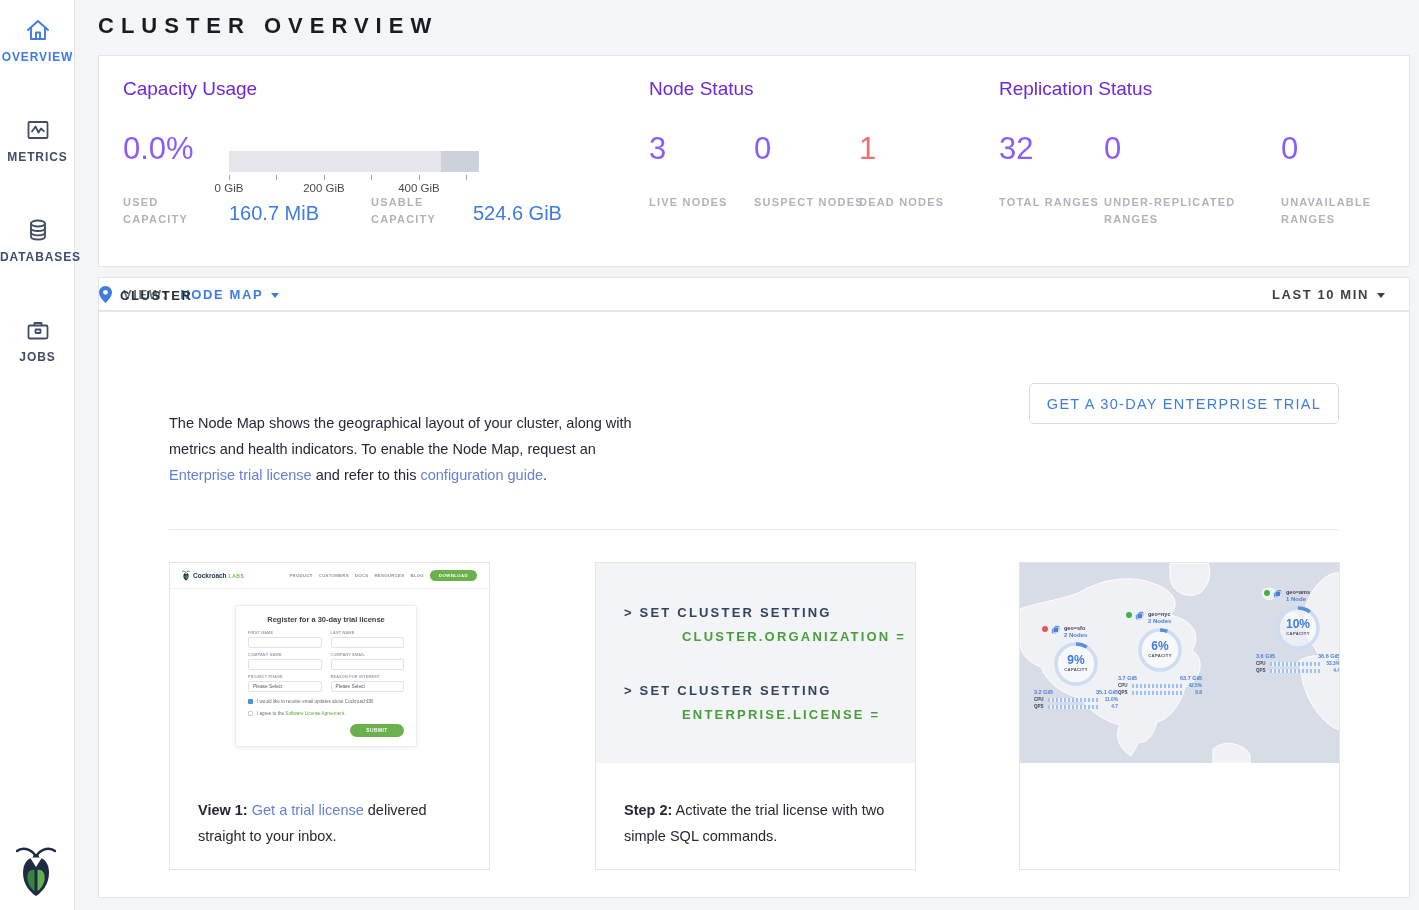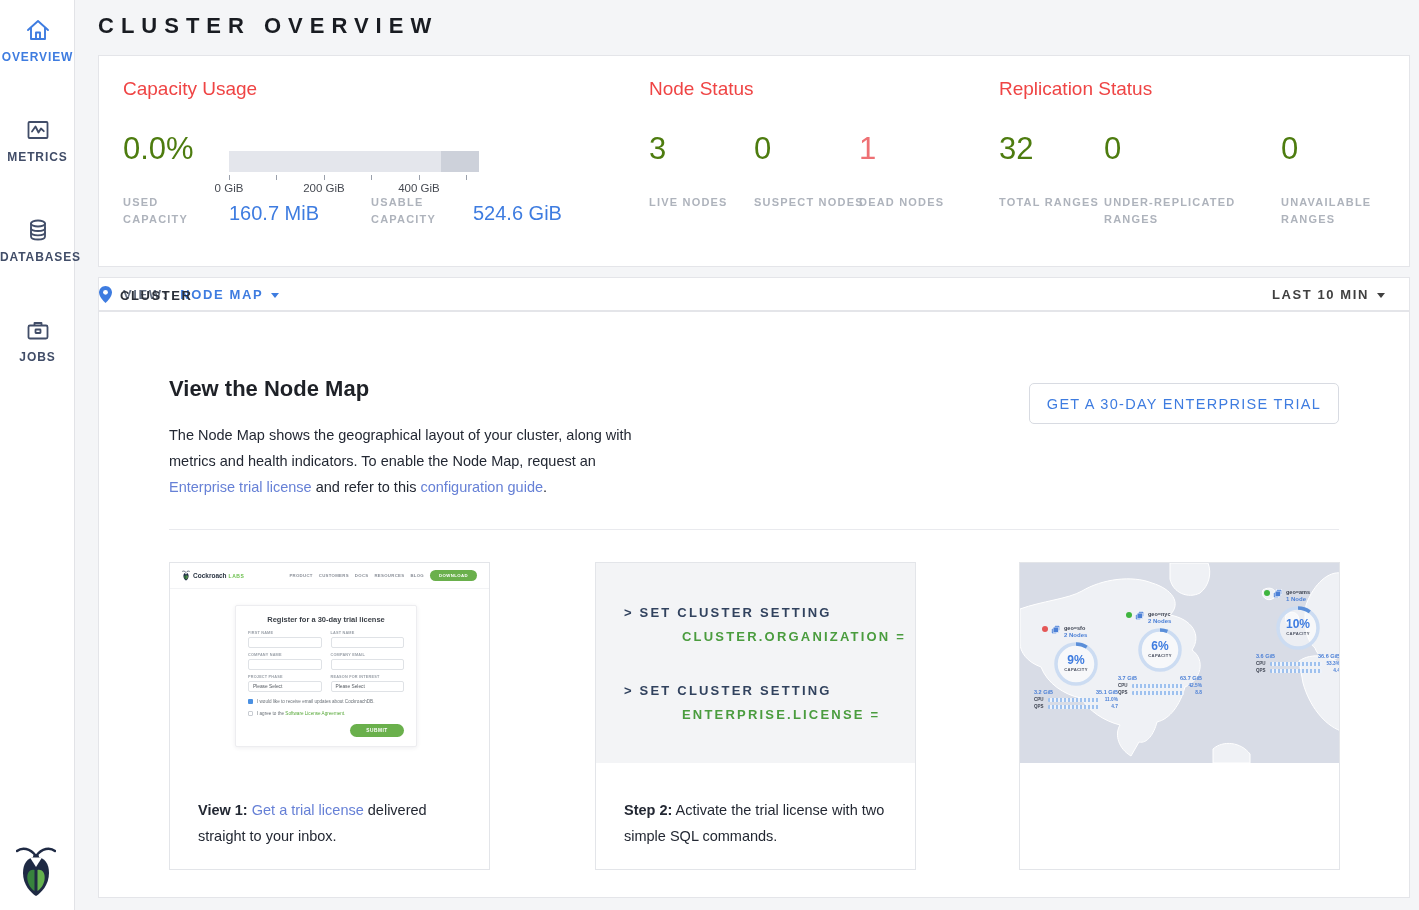--- a/index.html
+++ b/index.html
@@ -22,22 +22,22 @@
   .sidebar-logo { position:absolute; left:16px; bottom:12px; }
 
   
   .page-title {
     position:absolute; left:98px; top:13px; font-size:22px; font-weight:600;
     letter-spacing:7px; color:#191c22;
   }
 
   
   .stats-panel { left:98px; top:55px; width:1312px; height:212px; }
-  .sec-title { position:absolute; top:22px; font-size:19px; font-weight:500; color:#ef4444; }
-  .big-num { position:absolute; top:74px; font-size:31px; font-weight:500; color:#4d7c0f; line-height:38px; }
+  .sec-title { position:absolute; top:22px; font-size:19px; font-weight:500; color:#6d28d9; }
+  .big-num { position:absolute; top:74px; font-size:31px; font-weight:500; color:#8b5cf6; line-height:38px; }
   .big-num.red { color:#ee7074; }
   .stat-label {
     position:absolute; top:138px; font-size:11px; letter-spacing:1.2px; line-height:17px;
     color:#aeb3bc; font-weight:bold; width:110px;
   }
   .stat-label.wide { width:165px; }
   .stat-value { position:absolute; top:146px; font-size:20px; font-weight:500; color:#3e7ce0; }
 
   .gauge { position:absolute; left:130px; top:95px; width:250px; }
   .gauge-bar { position:relative; width:250px; height:21px; background:#e4e6ec; }
@@ -60,21 +60,21 @@
   .chev {
     display:inline-block; width:0; height:0; border-left:4.5px solid transparent;
     border-right:4.5px solid transparent; border-top:5.5px solid currentColor;
     margin-left:8px; vertical-align:1px;
   }
   .pin-icon { vertical-align:-3px; margin-right:8px; }
 
   
   .main-panel { left:98px; top:311px; width:1312px; height:587px; }
   .nm-heading { position:absolute; left:70px; top:64px; font-size:22px; font-weight:600; color:#1e2127; }
-  .nm-desc { position:absolute; left:70px; top:110px; width:482px; font-size:14.5px; line-height:26px; color:#232833; }
+  .nm-desc { position:absolute; left:70px; top:98px; width:482px; font-size:14.5px; line-height:26px; color:#232833; }
   a.text-link { color:#6680d6; text-decoration:none; cursor:pointer; }
   .trial-btn {
     position:absolute; left:930px; top:71px; width:310px; height:41px;
     background:#fff; border:1px solid #d8dbe2; border-radius:5px; cursor:pointer;
     font-family:"Liberation Sans", sans-serif; font-size:14.5px; letter-spacing:1.3px; color:#3e7ce0;
   }
   .nm-divider { position:absolute; left:70px; top:217px; width:1170px; border-top:1px solid #e9eaee; }
 
   .step-card {
     position:absolute; top:250px; width:321px; height:308px; background:#fff; border:1px solid #e3e5e9;
@@ -256,21 +256,20 @@
         <svg class="pin-icon" width="13" height="17" viewBox="0 0 16 21">
           <path d="M8 0 C3.6 0 0 3.6 0 8 C0 14 8 21 8 21 S16 14 16 8 C16 3.6 12.4 0 8 0 Z" fill="#3e7ce0"></path>
           <circle cx="8" cy="7.8" r="3" fill="#ffffff"></circle>
         </svg><span class="vb-cluster">CLUSTER</span>
       </span>
       <span class="vb-right"><span>LAST 10 MIN</span><span class="chev"></span></span>
     </div>
   </div>
 
   <div class="panel main-panel">
-    <div class="nm-heading">View the Node Map</div>
     <div class="nm-desc"><span>The Node Map shows the geographical layout of your cluster, along with metrics and health indicators. To enable the Node Map, request an </span><a class="text-link">Enterprise trial license</a><span> and refer to this </span><a class="text-link">configuration guide</a><span>.</span></div>
     <button class="trial-btn">GET A 30-DAY ENTERPRISE TRIAL</button>
     <div class="nm-divider"></div>
 
     <div class="step-card card-1">
       <div class="card-visual">
         <div class="site-header">
           <svg width="8" height="11" viewBox="0 0 40 54">
             <path d="M20 12 C14 4 6 3 1 7" stroke="#1f2a44" stroke-width="3" fill="none"></path>
             <path d="M20 12 C26 4 34 3 39 7" stroke="#1f2a44" stroke-width="3" fill="none"></path>

